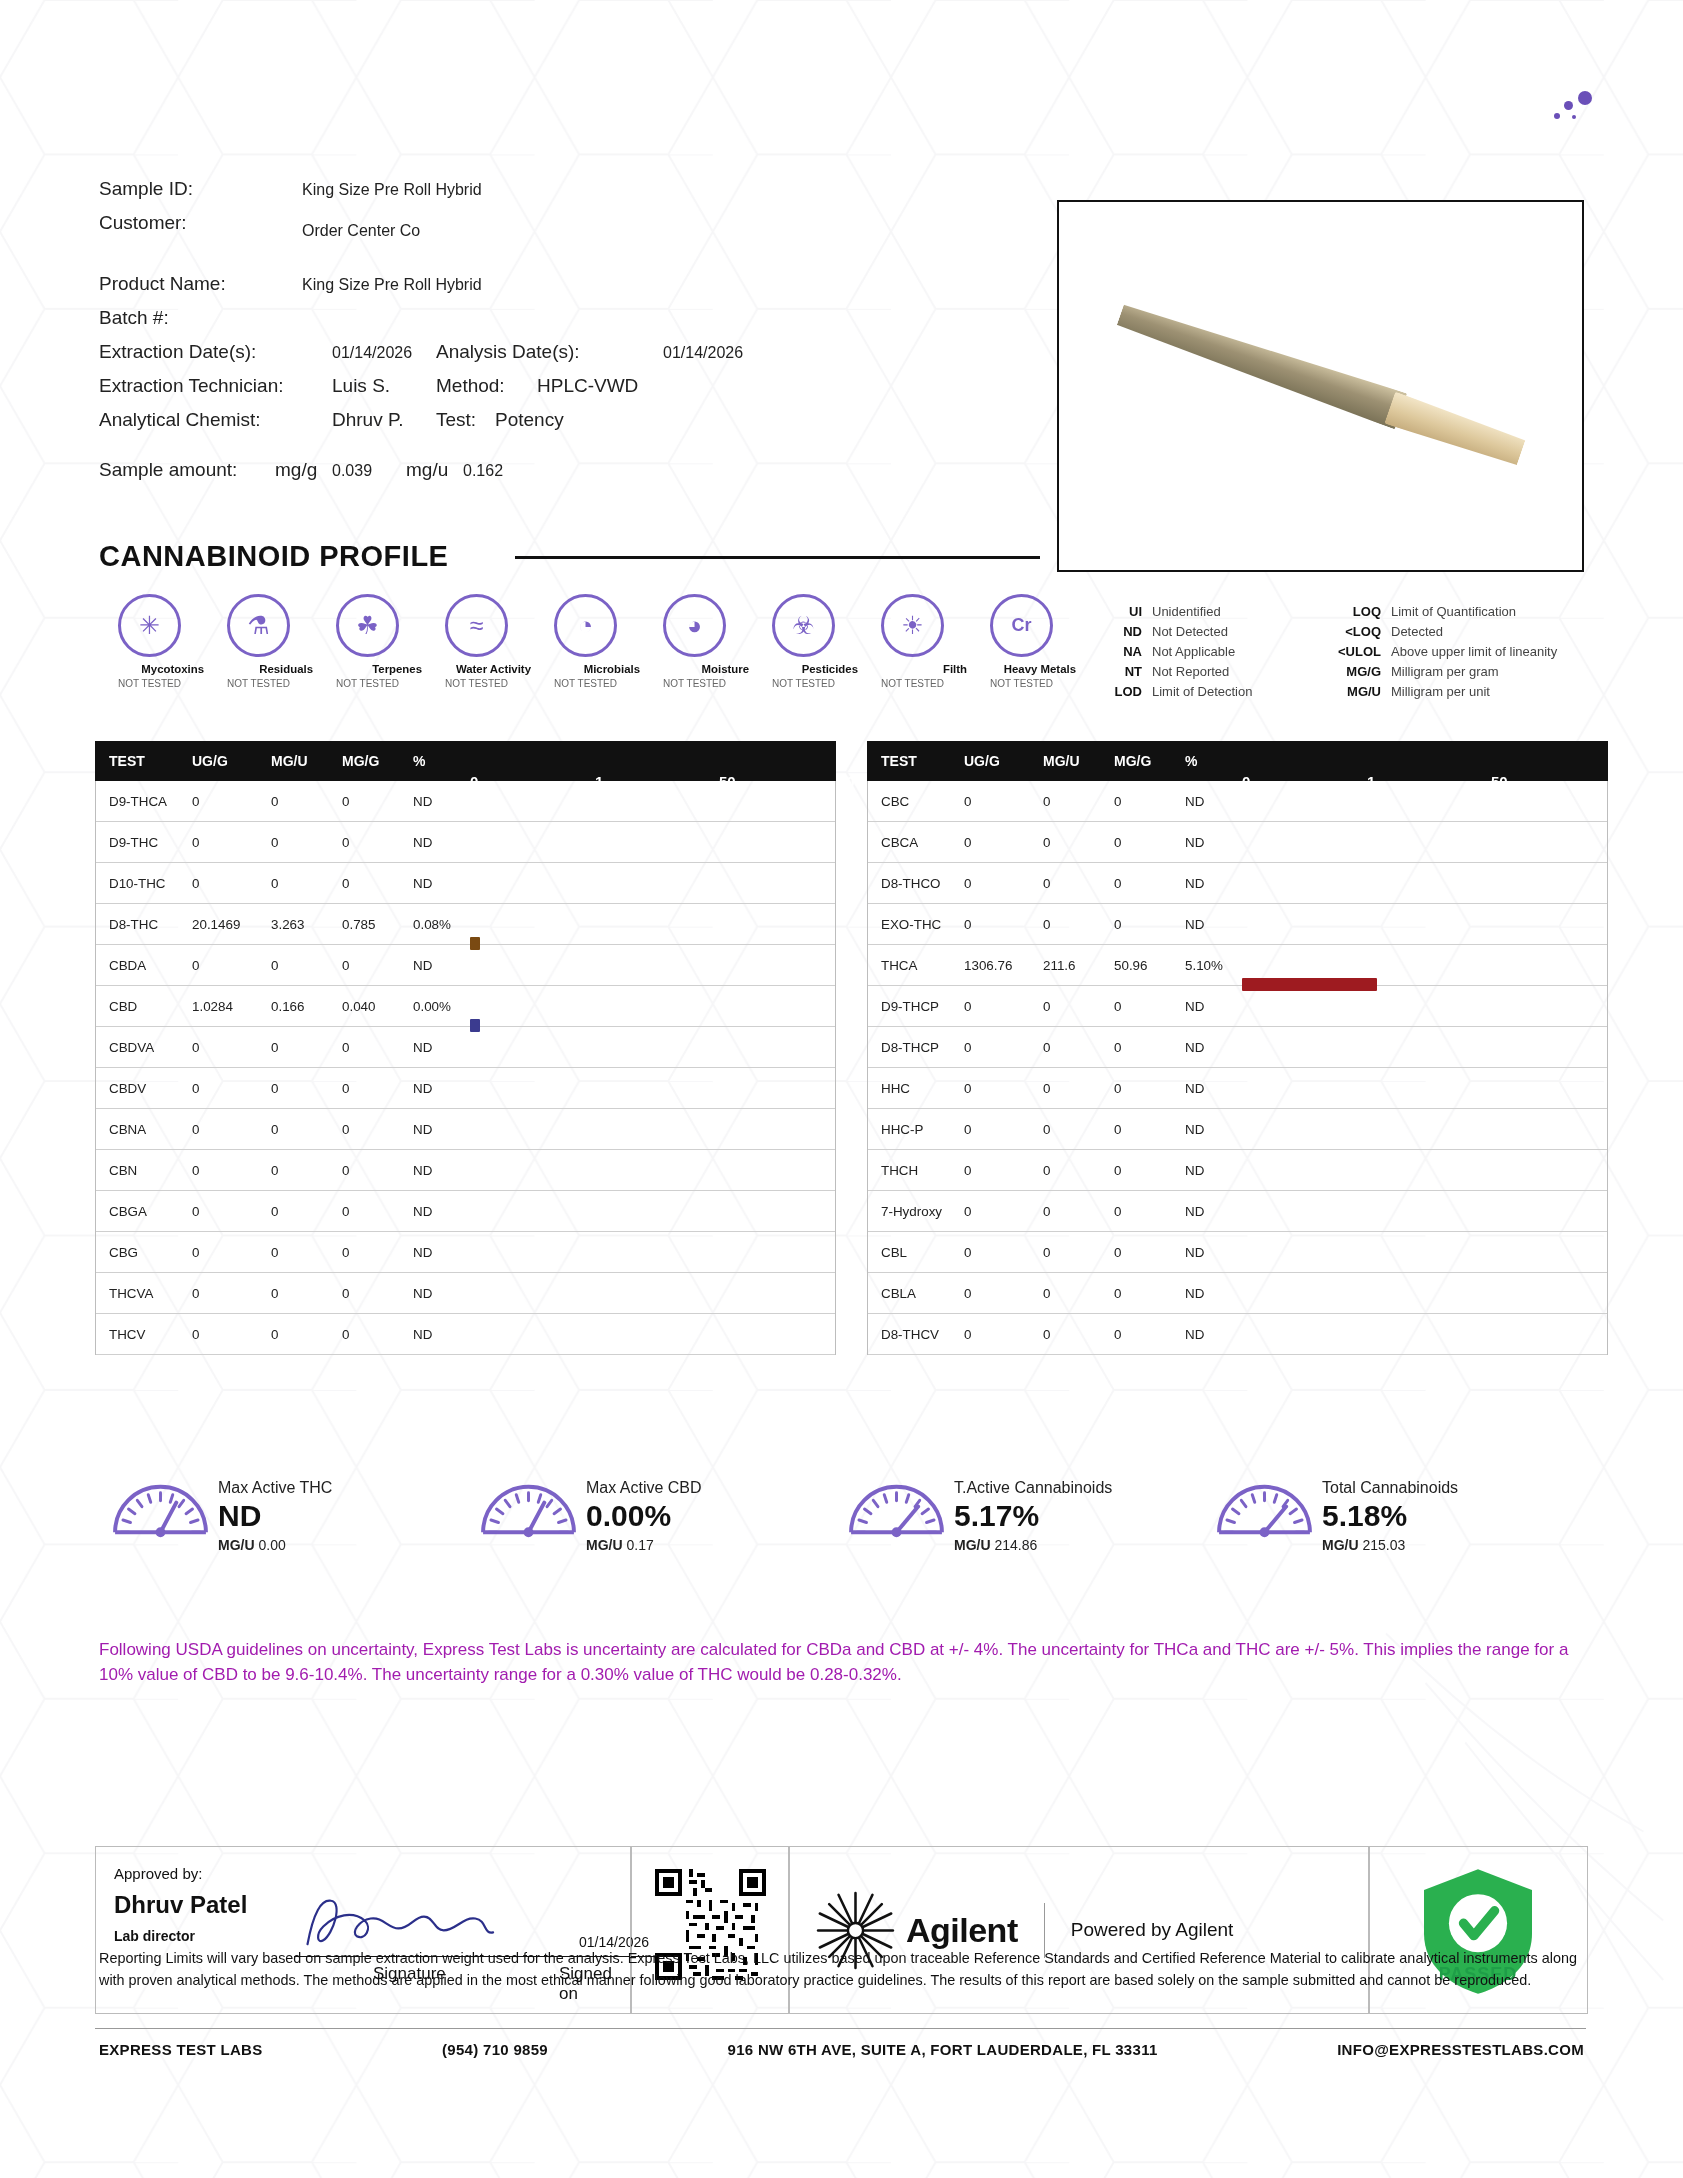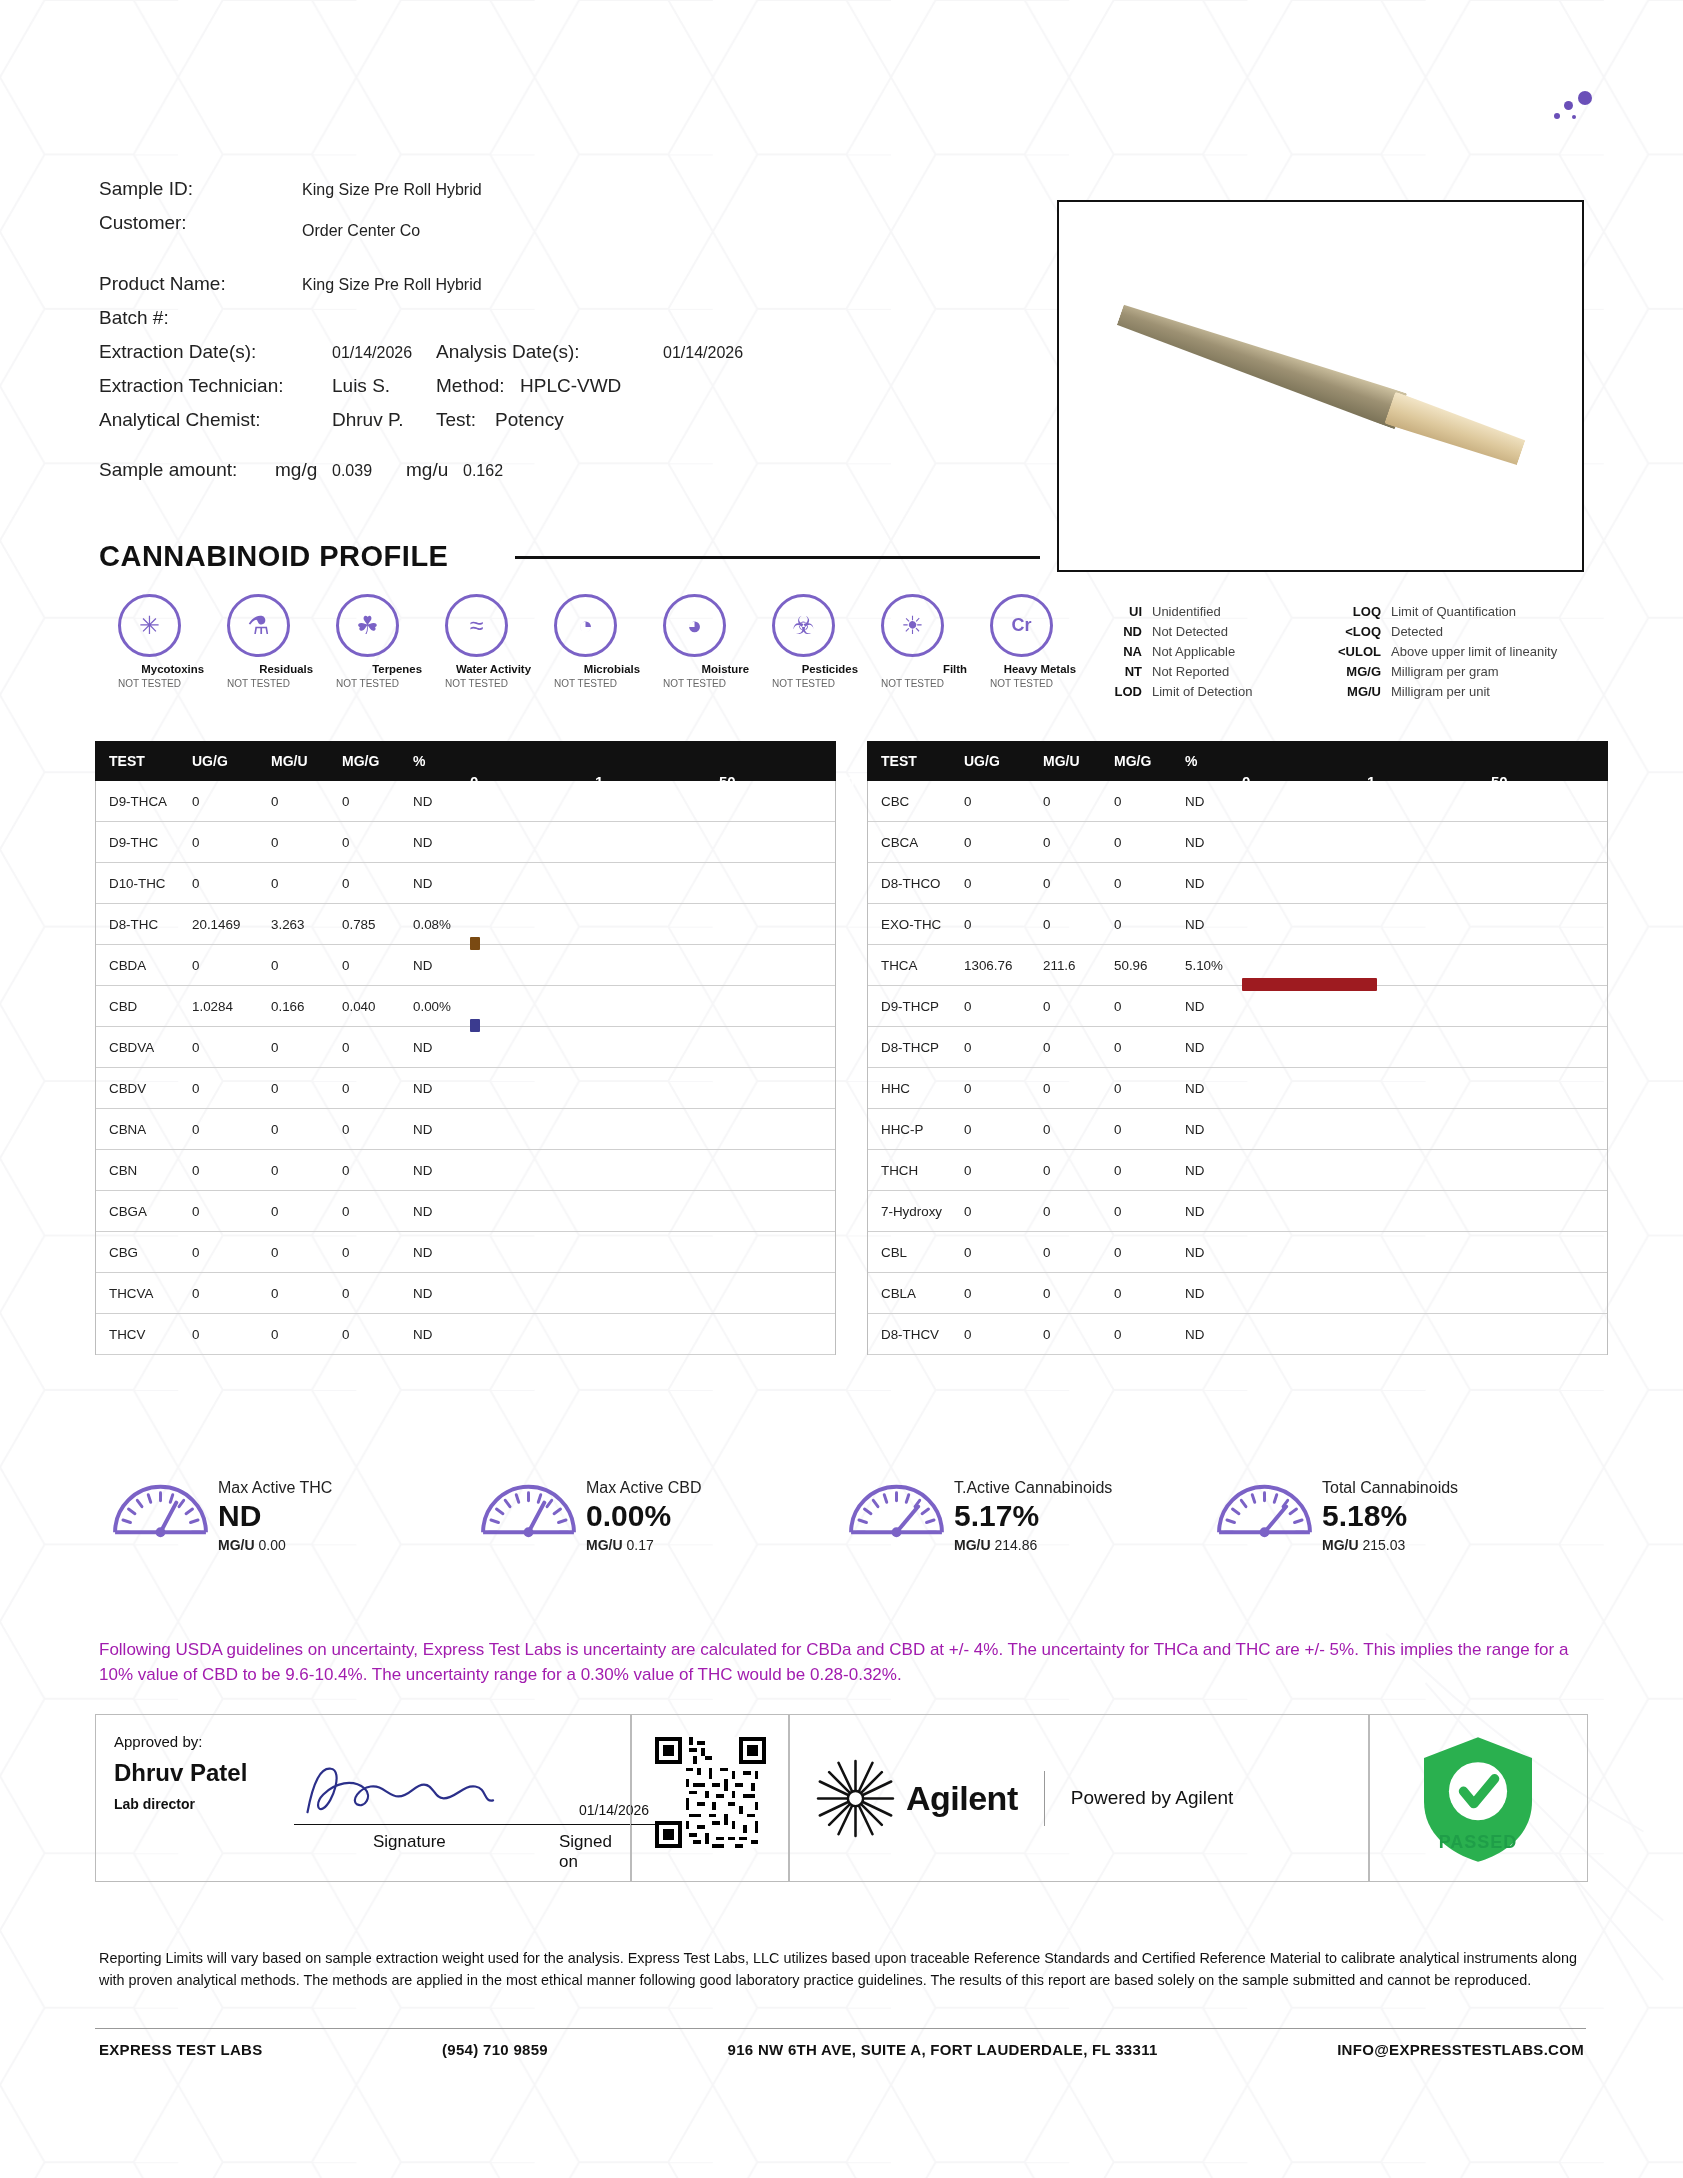--- a/index.html
+++ b/index.html
@@ -129,21 +129,21 @@
   .gval{font-size:30px;font-weight:bold;margin-top:2px;color:#111;}
   .gsub{font-size:14px;margin-top:4px;color:#222;}
   .gsub b{font-weight:bold;}
 
   
   .disc{
     position:absolute;left:99px;top:1638px;width:1485px;font-size:17px;line-height:1.45;color:#a21caf;
   }
 
   
-  .band{position:absolute;left:95px;top:1714px;width:1491px;height:166px;}
+  .band{position:absolute;left:95px;top:1846px;width:1491px;height:166px;}
   .band .cell{position:absolute;top:0;height:166px;border:1px solid #bbb;}
   .c1{left:0;width:535px;}
   .c2{left:535px;width:158px;}
   .c3{left:693px;width:580px;}
   .c4{left:1273px;width:218px;}
   .appr{position:absolute;left:18px;top:18px;font-size:15px;color:#111;}
   .dname{position:absolute;left:18px;top:44px;font-size:24px;font-weight:bold;}
   .ddir{position:absolute;left:18px;top:81px;font-size:14px;font-weight:bold;}
   .sigline{position:absolute;left:198px;top:109px;width:277px;height:1px;background:#111;}
   .sigword{position:absolute;left:277px;top:117px;font-size:17px;}
@@ -219,21 +219,21 @@
       <div class="mrow">
         <span class="mlabel">Extraction Date(s):</span>
         <span class="mval" style="left:233px;">01/14/2026</span>
         <span class="mlabel" style="left:337px;text-align:right;">Analysis Date(s):</span>
         <span class="mval" style="left:564px;">01/14/2026</span>
       </div>
       <div class="mrow">
         <span class="mlabel">Extraction Technician:</span>
         <span class="mlabel" style="left:233px;">Luis S.</span>
         <span class="mlabel" style="left:337px;">Method:</span>
-        <span class="mlabel" style="left:421px;">HPLC-VWD</span>
+        <span class="mlabel" style="left:438px;">HPLC-VWD</span>
       </div>
       <div class="mrow" style="height:50px;">
         <span class="mlabel">Analytical Chemist:</span>
         <span class="mlabel" style="left:233px;">Dhruv P.</span>
         <span class="mlabel" style="left:337px;">Test:</span>
         <span class="mlabel" style="left:396px;">Potency</span>
       </div>
       <div class="mrow">
         <span class="mlabel">Sample amount:</span>
         <span class="mlabel" style="left:176px;">mg/g</span>

